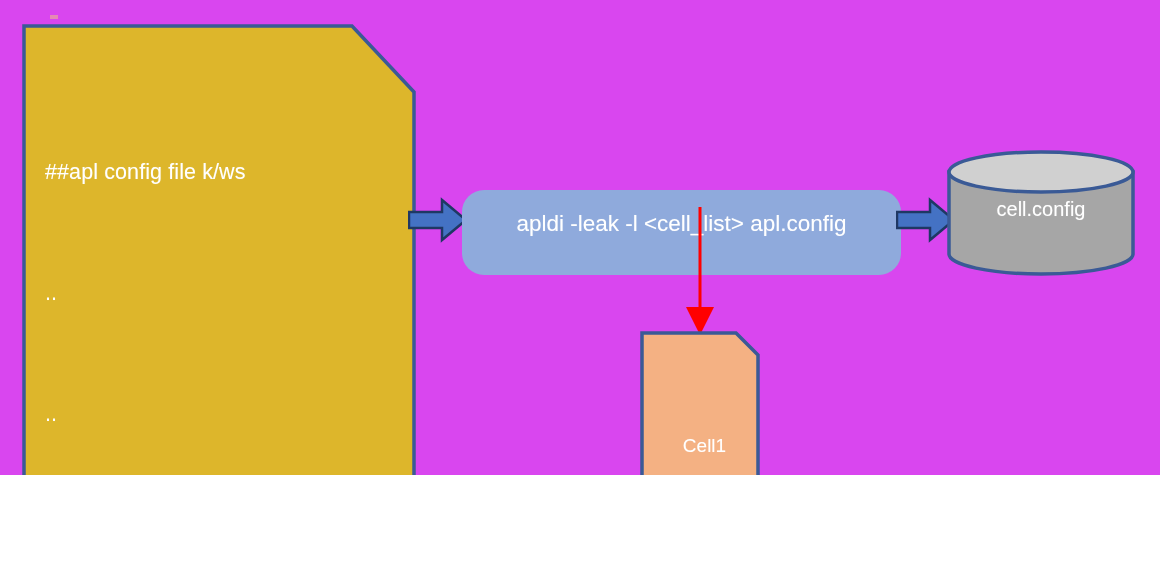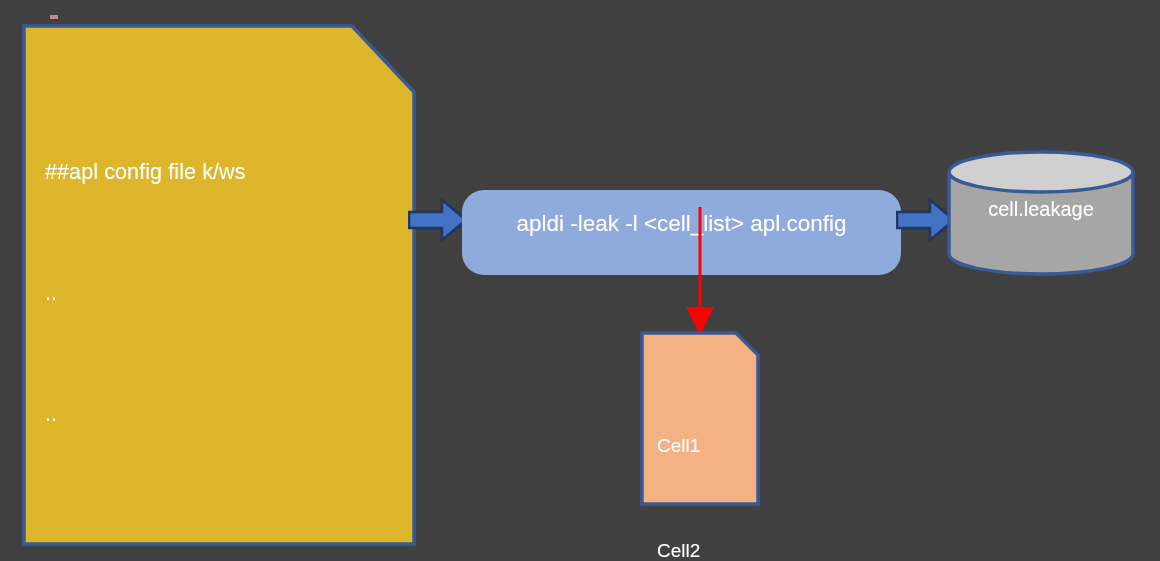--- a/index.html
+++ b/index.html
@@ -3,22 +3,22 @@
 <meta charset="utf-8">
 <style>
   html, body {
     margin: 0;
     padding: 0;
     background: #ffffff;
   }
   #canvas {
     position: relative;
     width: 1160px;
-    height: 561px;
-    background: #404040;
+    height: 475px;
+    background: #d946ef;
     overflow: hidden;
     font-family: "Liberation Sans", sans-serif;
   }
 
   
   .layer { position: absolute; }
 
   
   #config-doc {
     left: 22px;
@@ -87,21 +87,21 @@
     position: absolute;
     left: 17px;
     top: 27px;
     width: 95px;
     color: #ffffff;
     font-size: 19px;
     line-height: 35px;
     text-shadow: 0 0 1px rgba(255,255,255,0.3);
     white-space: pre;
   }
-  #cell-list-doc .doc-line { height: 35px; }
+  #cell-list-doc .doc-line { height: 35px; text-align: center; }
 
   
   #leakage-db {
     left: 946px;
     top: 150px;
     width: 190px;
     height: 126px;
   }
   #leakage-db .shape-svg {
     position: absolute;
@@ -198,16 +198,16 @@
       
       
     </div>
   </div>
 
   <div id="leakage-db" class="layer">
     <svg class="shape-svg" viewBox="0 0 190 126" preserveAspectRatio="none">
       <path d="M3,22 L3,104 A92,20 0 0 0 187,104 L187,22 Z" fill="#A6A6A6" stroke="#3A5A96" stroke-width="3.5"></path>
       <ellipse cx="95" cy="22" rx="92" ry="20" fill="#D0D0D0" stroke="#3A5A96" stroke-width="3.5"></ellipse>
     </svg>
-    <div class="db-label">cell.leakage</div>
+    <div class="db-label">cell.config</div>
   </div>
 
 </div>
 
 </body></html>

